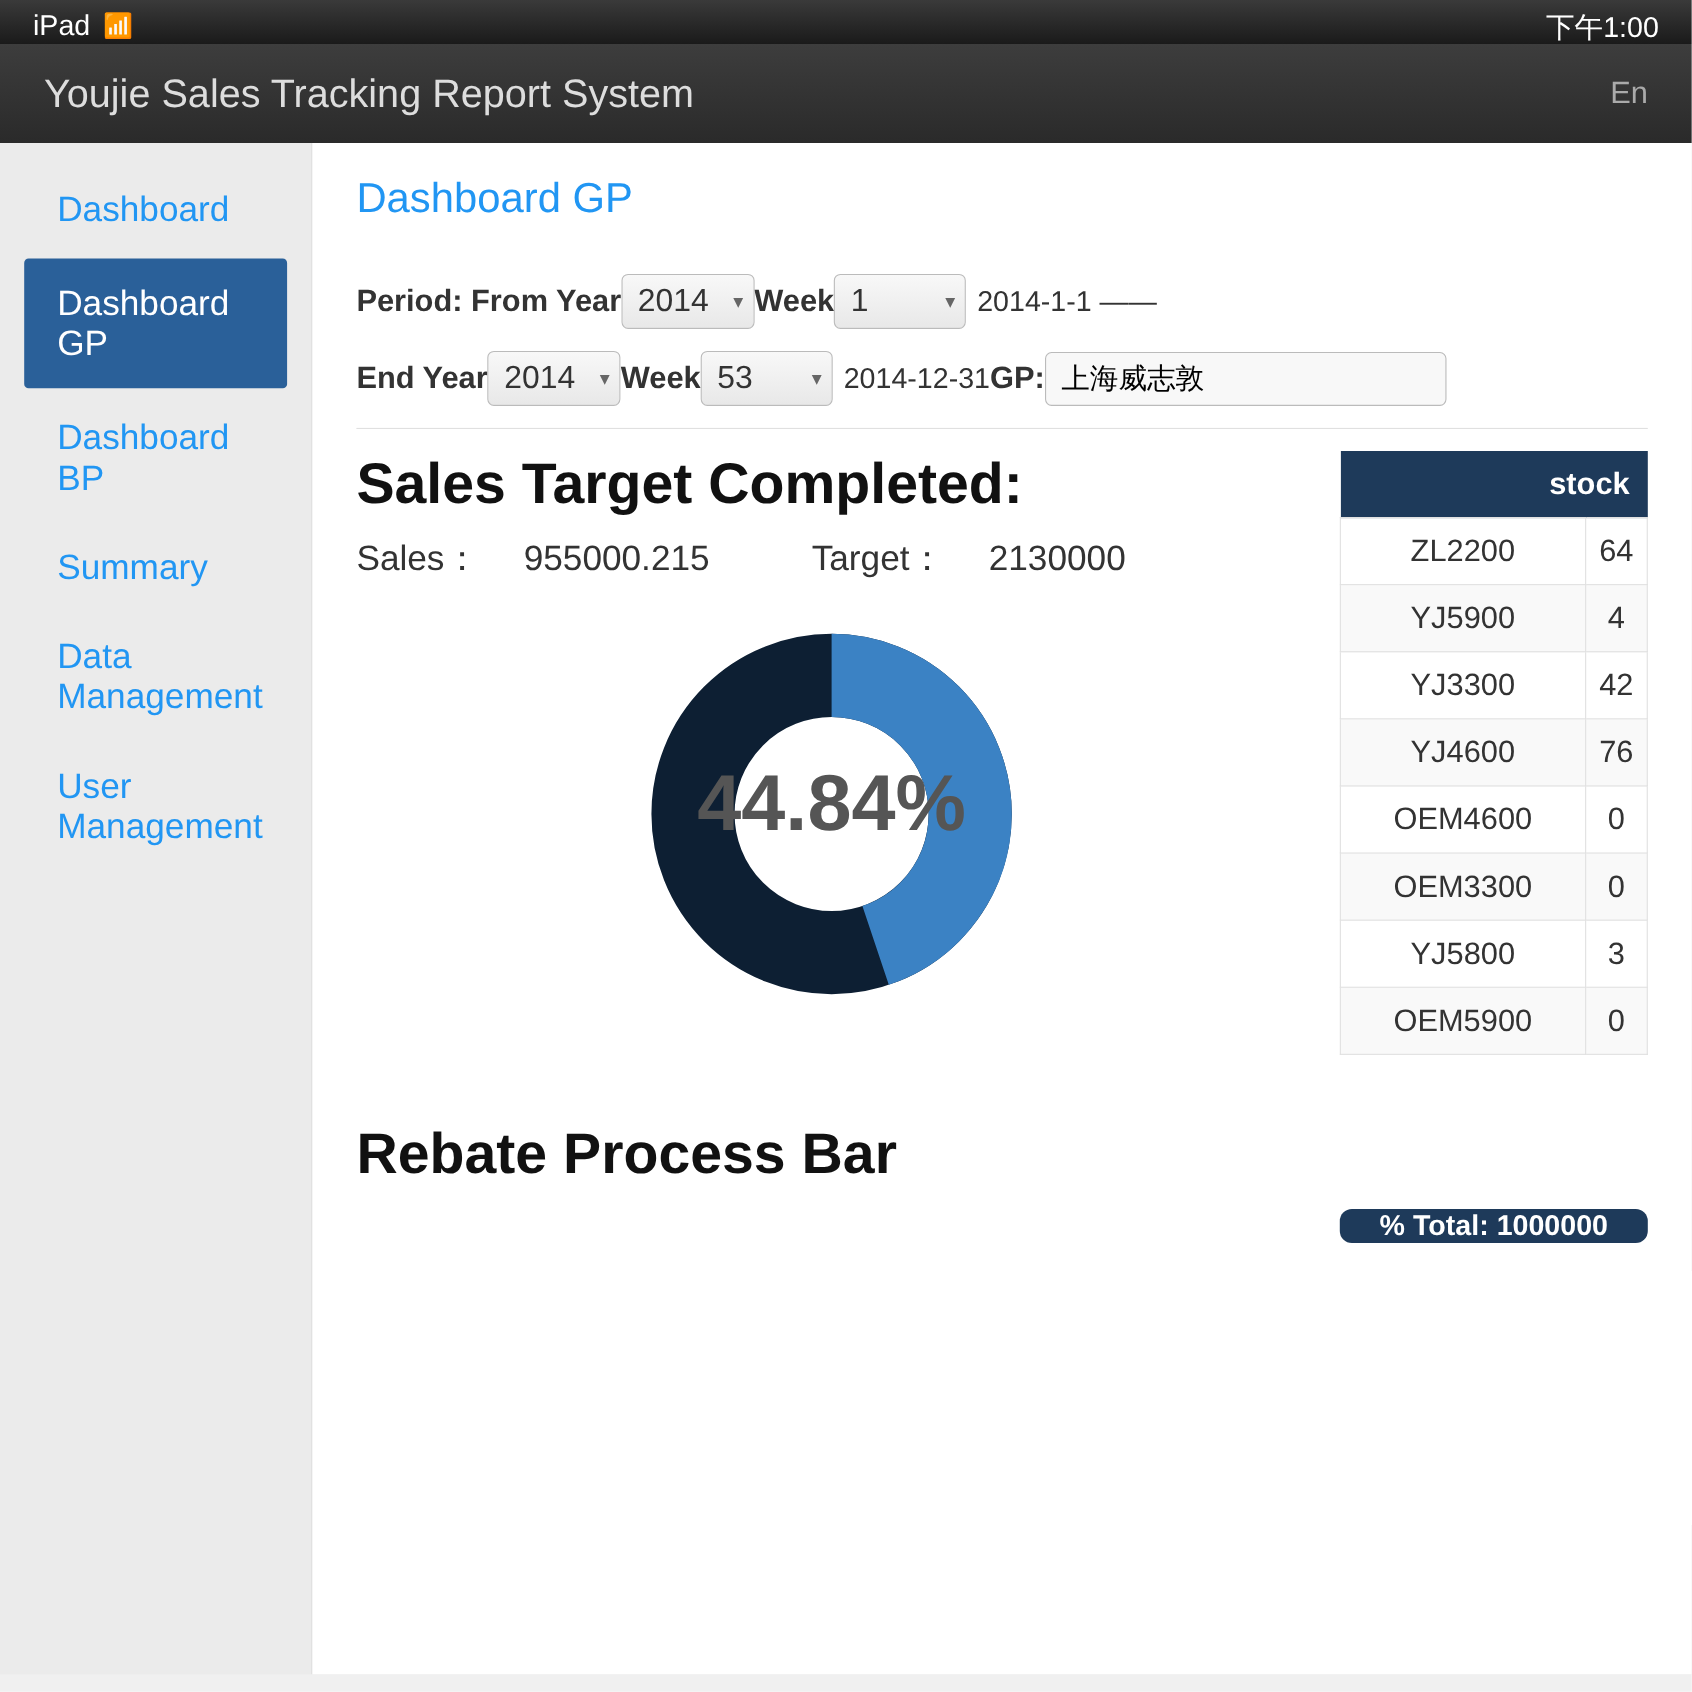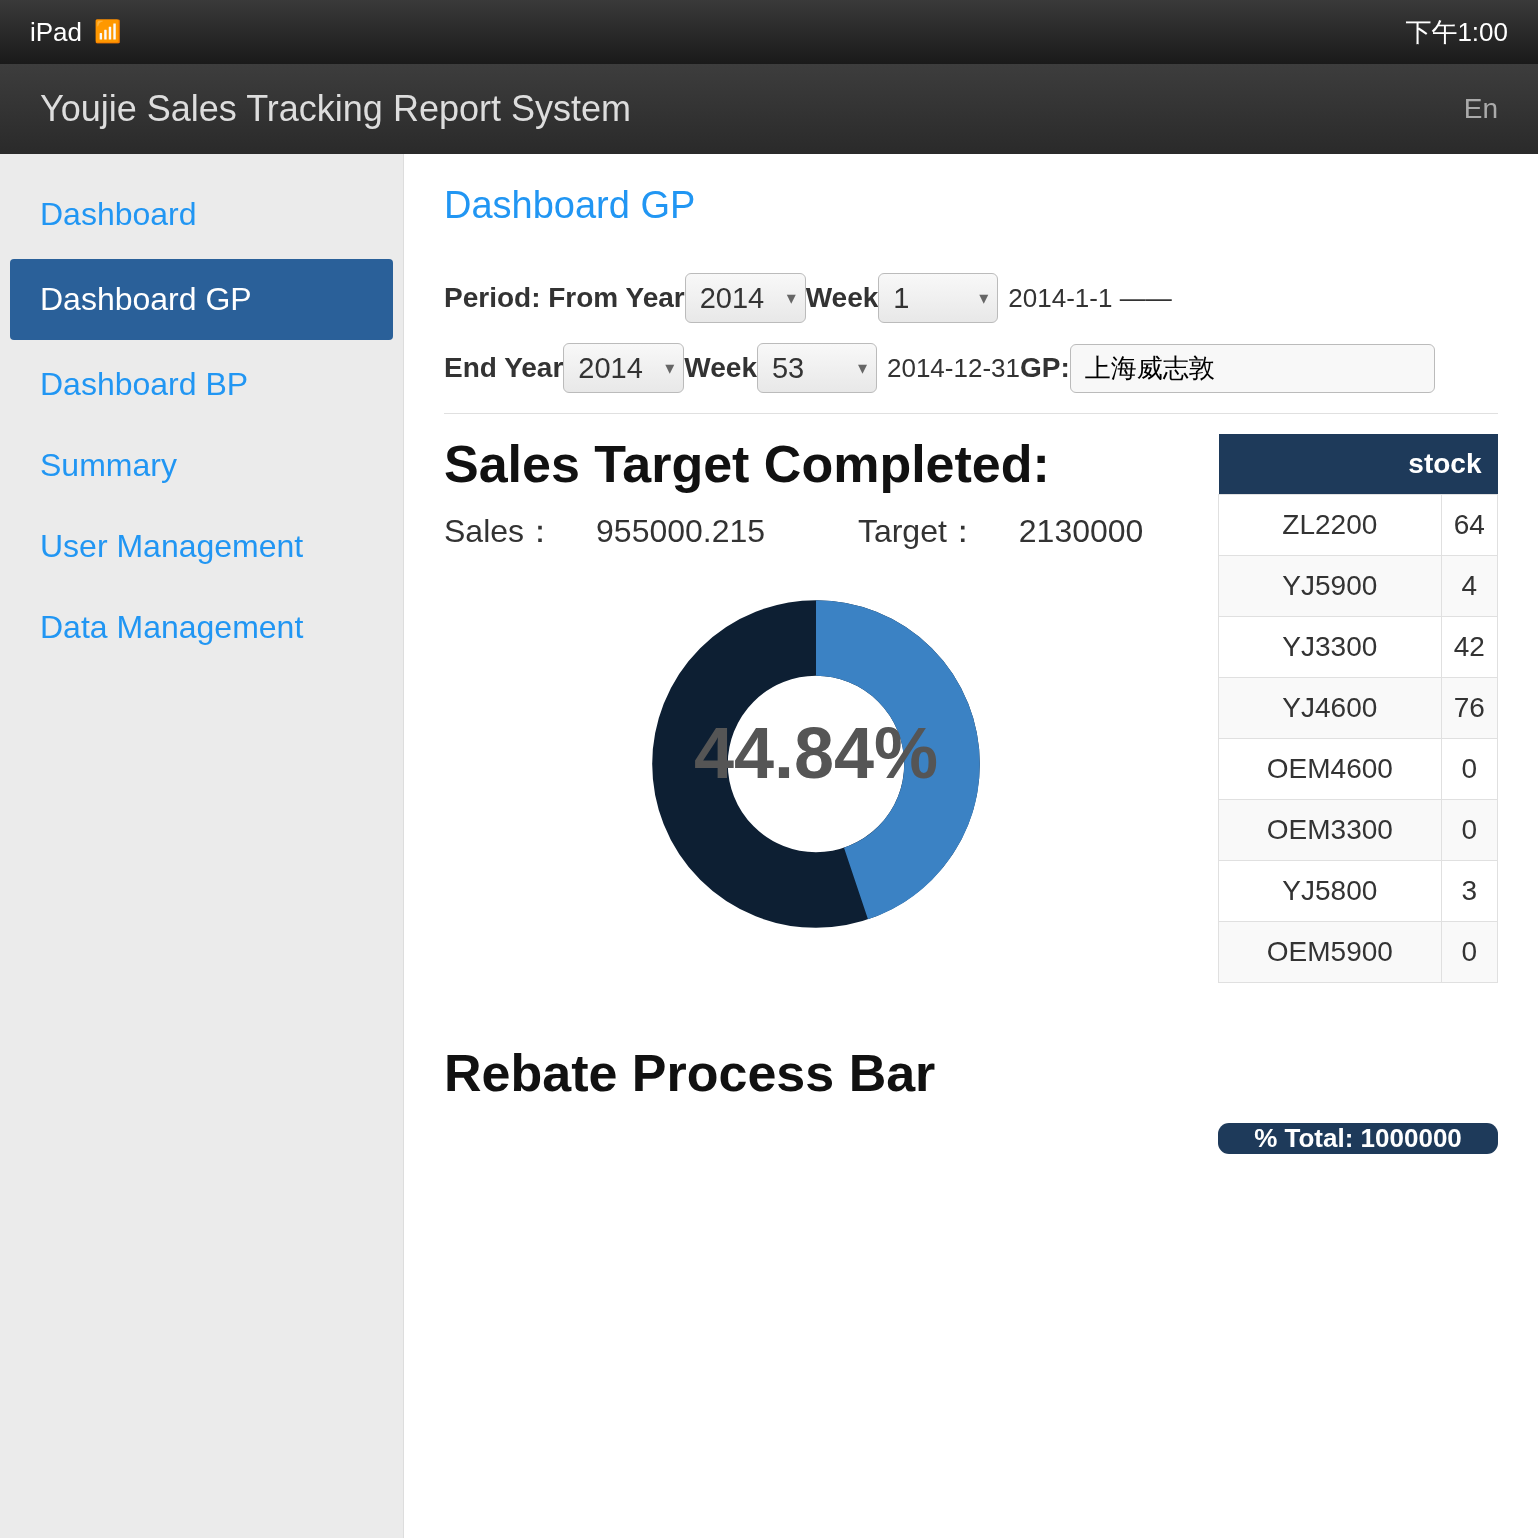--- a/index.html
+++ b/index.html
@@ -3,25 +3,25 @@
   <meta charset="utf-8">
   <style>
     * { box-sizing: border-box; margin: 0; padding: 0; }
     body { font-family: -apple-system, 'Helvetica Neue', Arial, sans-serif; background: #f0f0f0; width: 1538px; min-height: 1538px; }
 
     
     .status-bar {
       background: linear-gradient(to bottom, #3a3a3a, #1a1a1a);
       color: #fff;
       font-size: 26px;
-      padding: 20px 30px;
+      padding: 8px 30px;
       display: flex;
       justify-content: space-between;
-      align-items: center;
-      height: 64px;
+      align-items: flex-start;
+      height: 40px;
     }
     .status-left { display: flex; align-items: center; gap: 12px; }
 
     
     .app-header {
       background: linear-gradient(to bottom, #3d3d3d, #2a2a2a);
       color: #ddd;
       font-size: 36px;
       font-weight: 300;
       padding: 22px 40px;
@@ -33,23 +33,23 @@
 
     
     .main-layout {
       display: flex;
       min-height: calc(1538px - 56px - 90px);
       background: #ebebeb;
     }
 
     
     .sidebar {
-      width: 404px;
+      width: 284px;
       background: #ebebeb;
-      padding: 20px 0;
+      padding: 20px 12px;
       flex-shrink: 0;
       border-right: 1px solid #ddd;
     }
     .sidebar-item {
       padding: 22px 40px;
       font-size: 32px;
       color: #2196F3;
       cursor: pointer;
     }
     .sidebar-item.active {
@@ -250,22 +250,22 @@
   <span style="font-size:28px; cursor:pointer; color:#aaa;">En</span>
 </div>
 
 <div class="main-layout">
 
   <nav class="sidebar">
     <div class="sidebar-item">Dashboard</div>
     <div class="sidebar-item active">Dashboard GP</div>
     <div class="sidebar-item">Dashboard BP</div>
     <div class="sidebar-item">Summary</div>
+    <div class="sidebar-item">Data Management</div>
     <div class="sidebar-item">User Management</div>
-    <div class="sidebar-item">Data Management</div>
   </nav>
 
   <main class="content">
     <div class="page-title">Dashboard GP</div>
 
     <div class="period-row">
       <span class="period-label">Period:  From Year</span>
       <div class="select-wrapper">
         <select>
           <option>2014</option>

